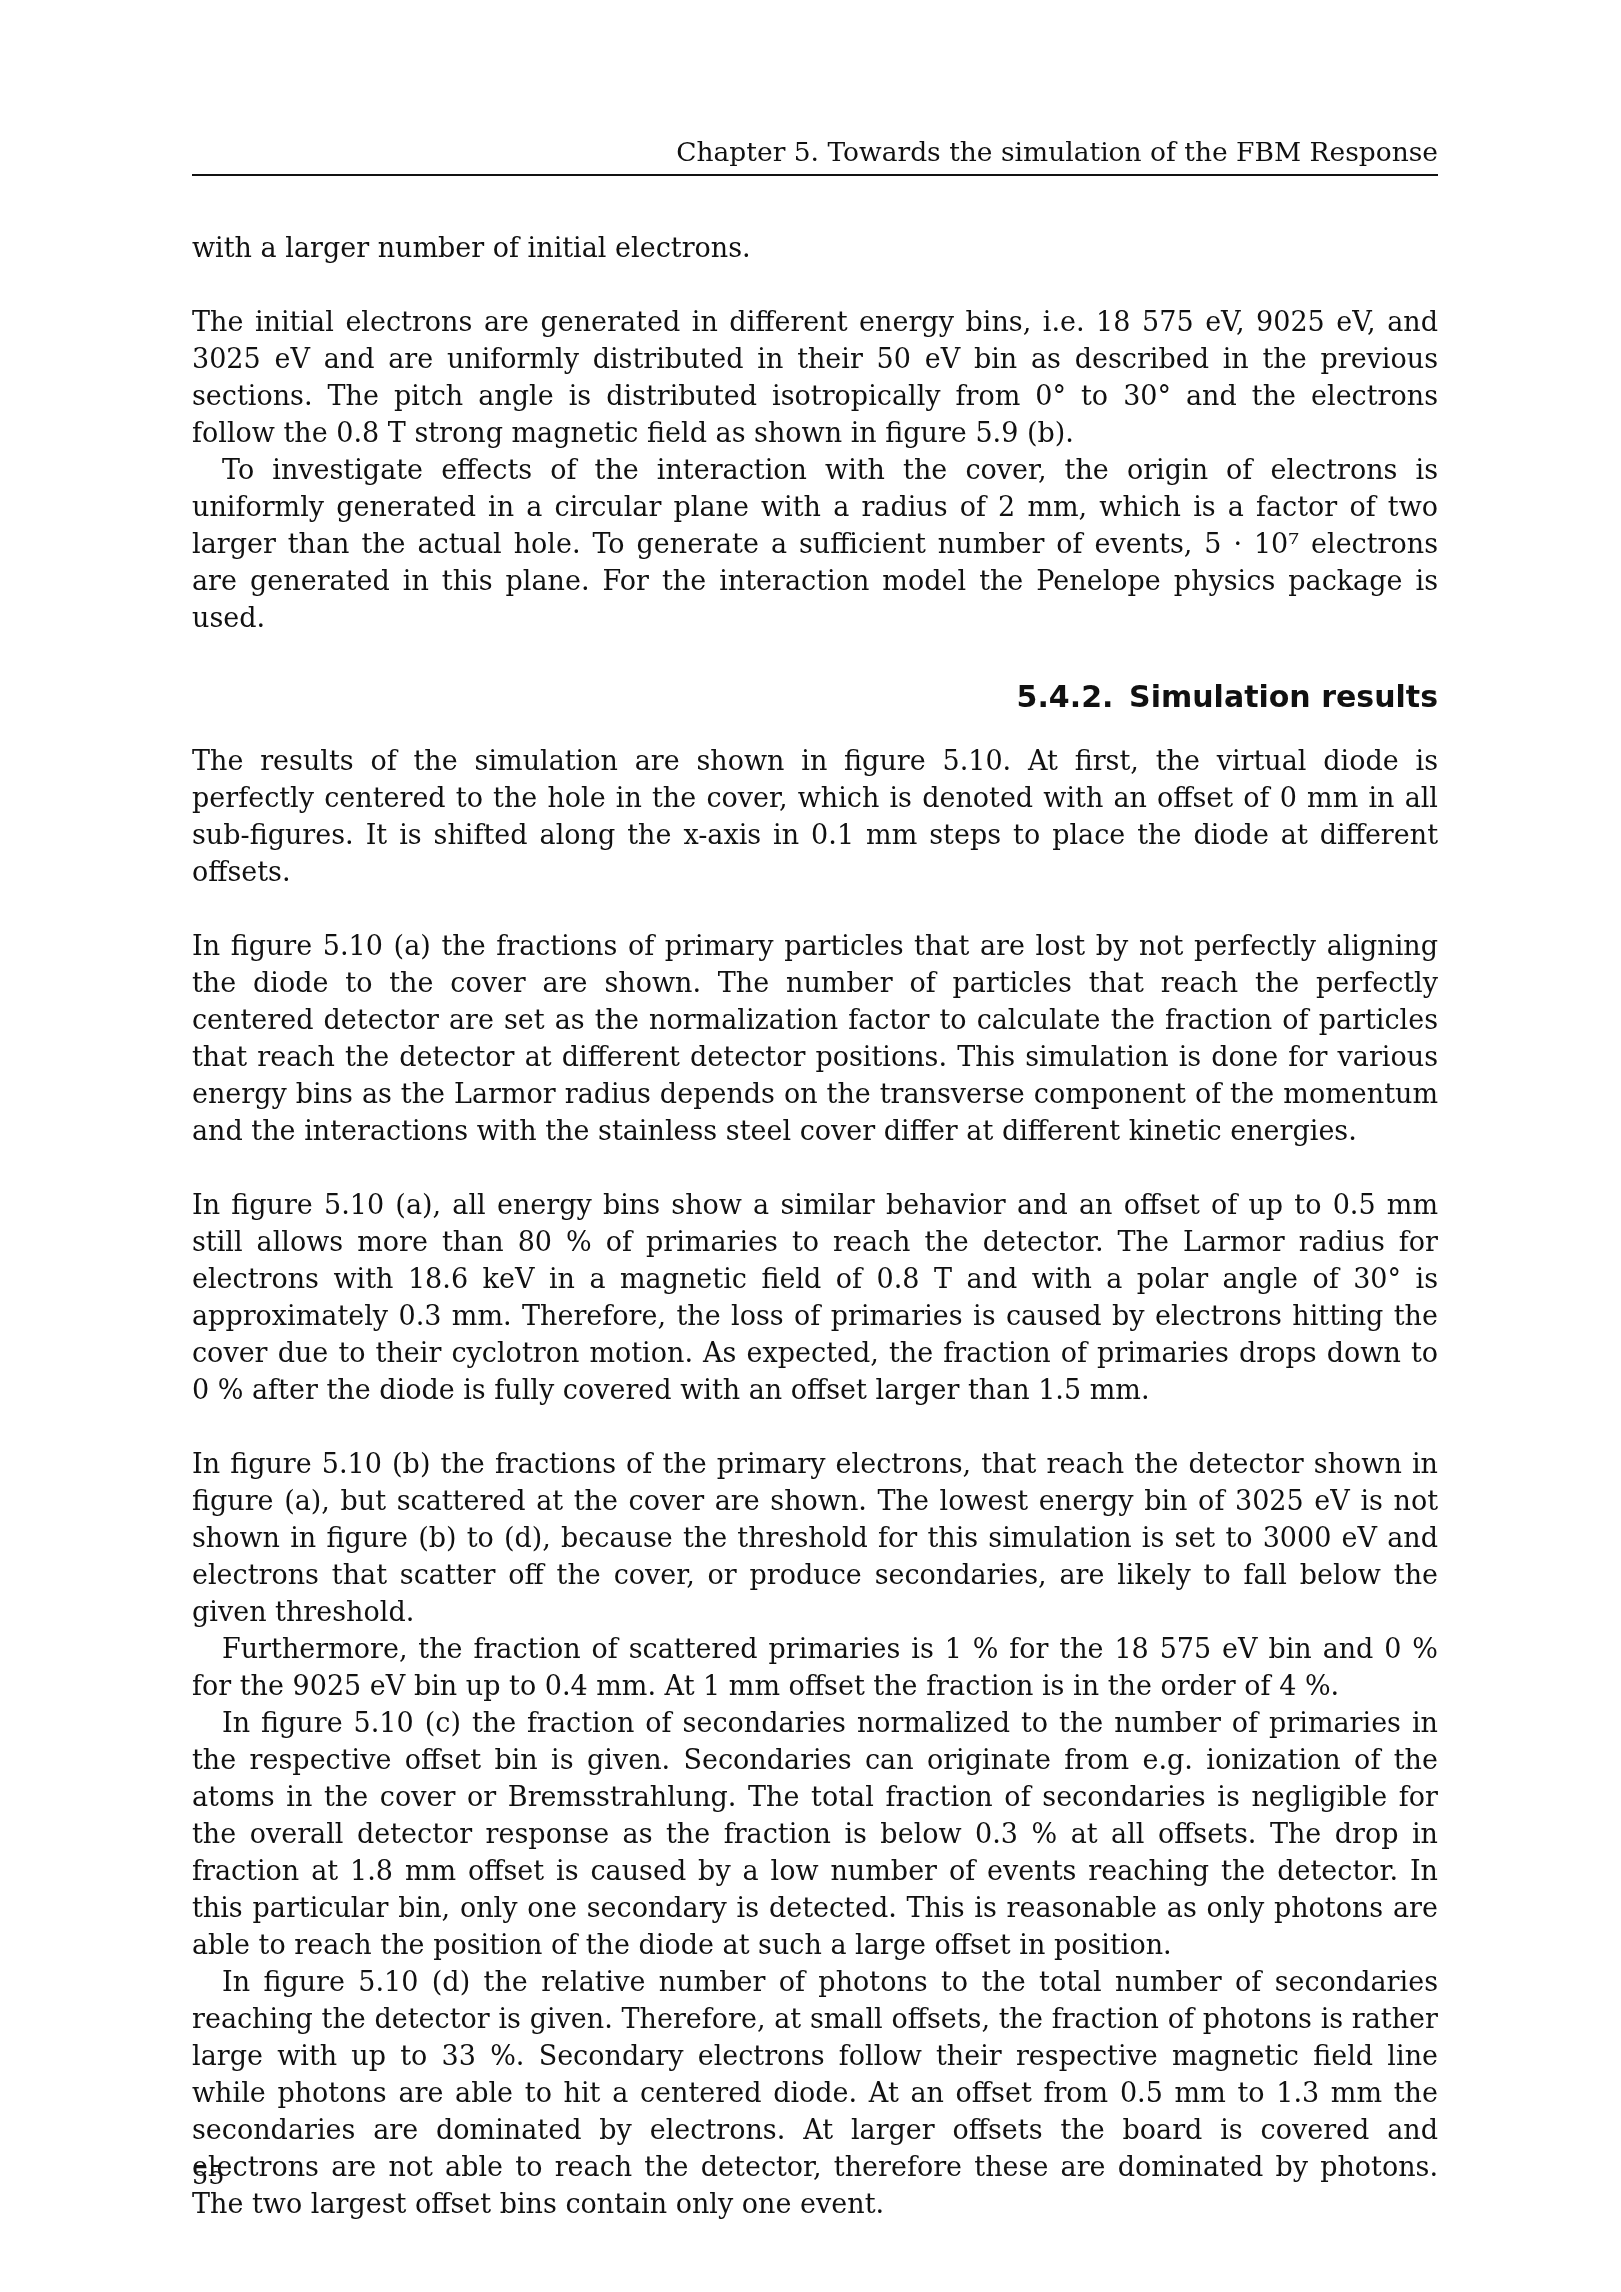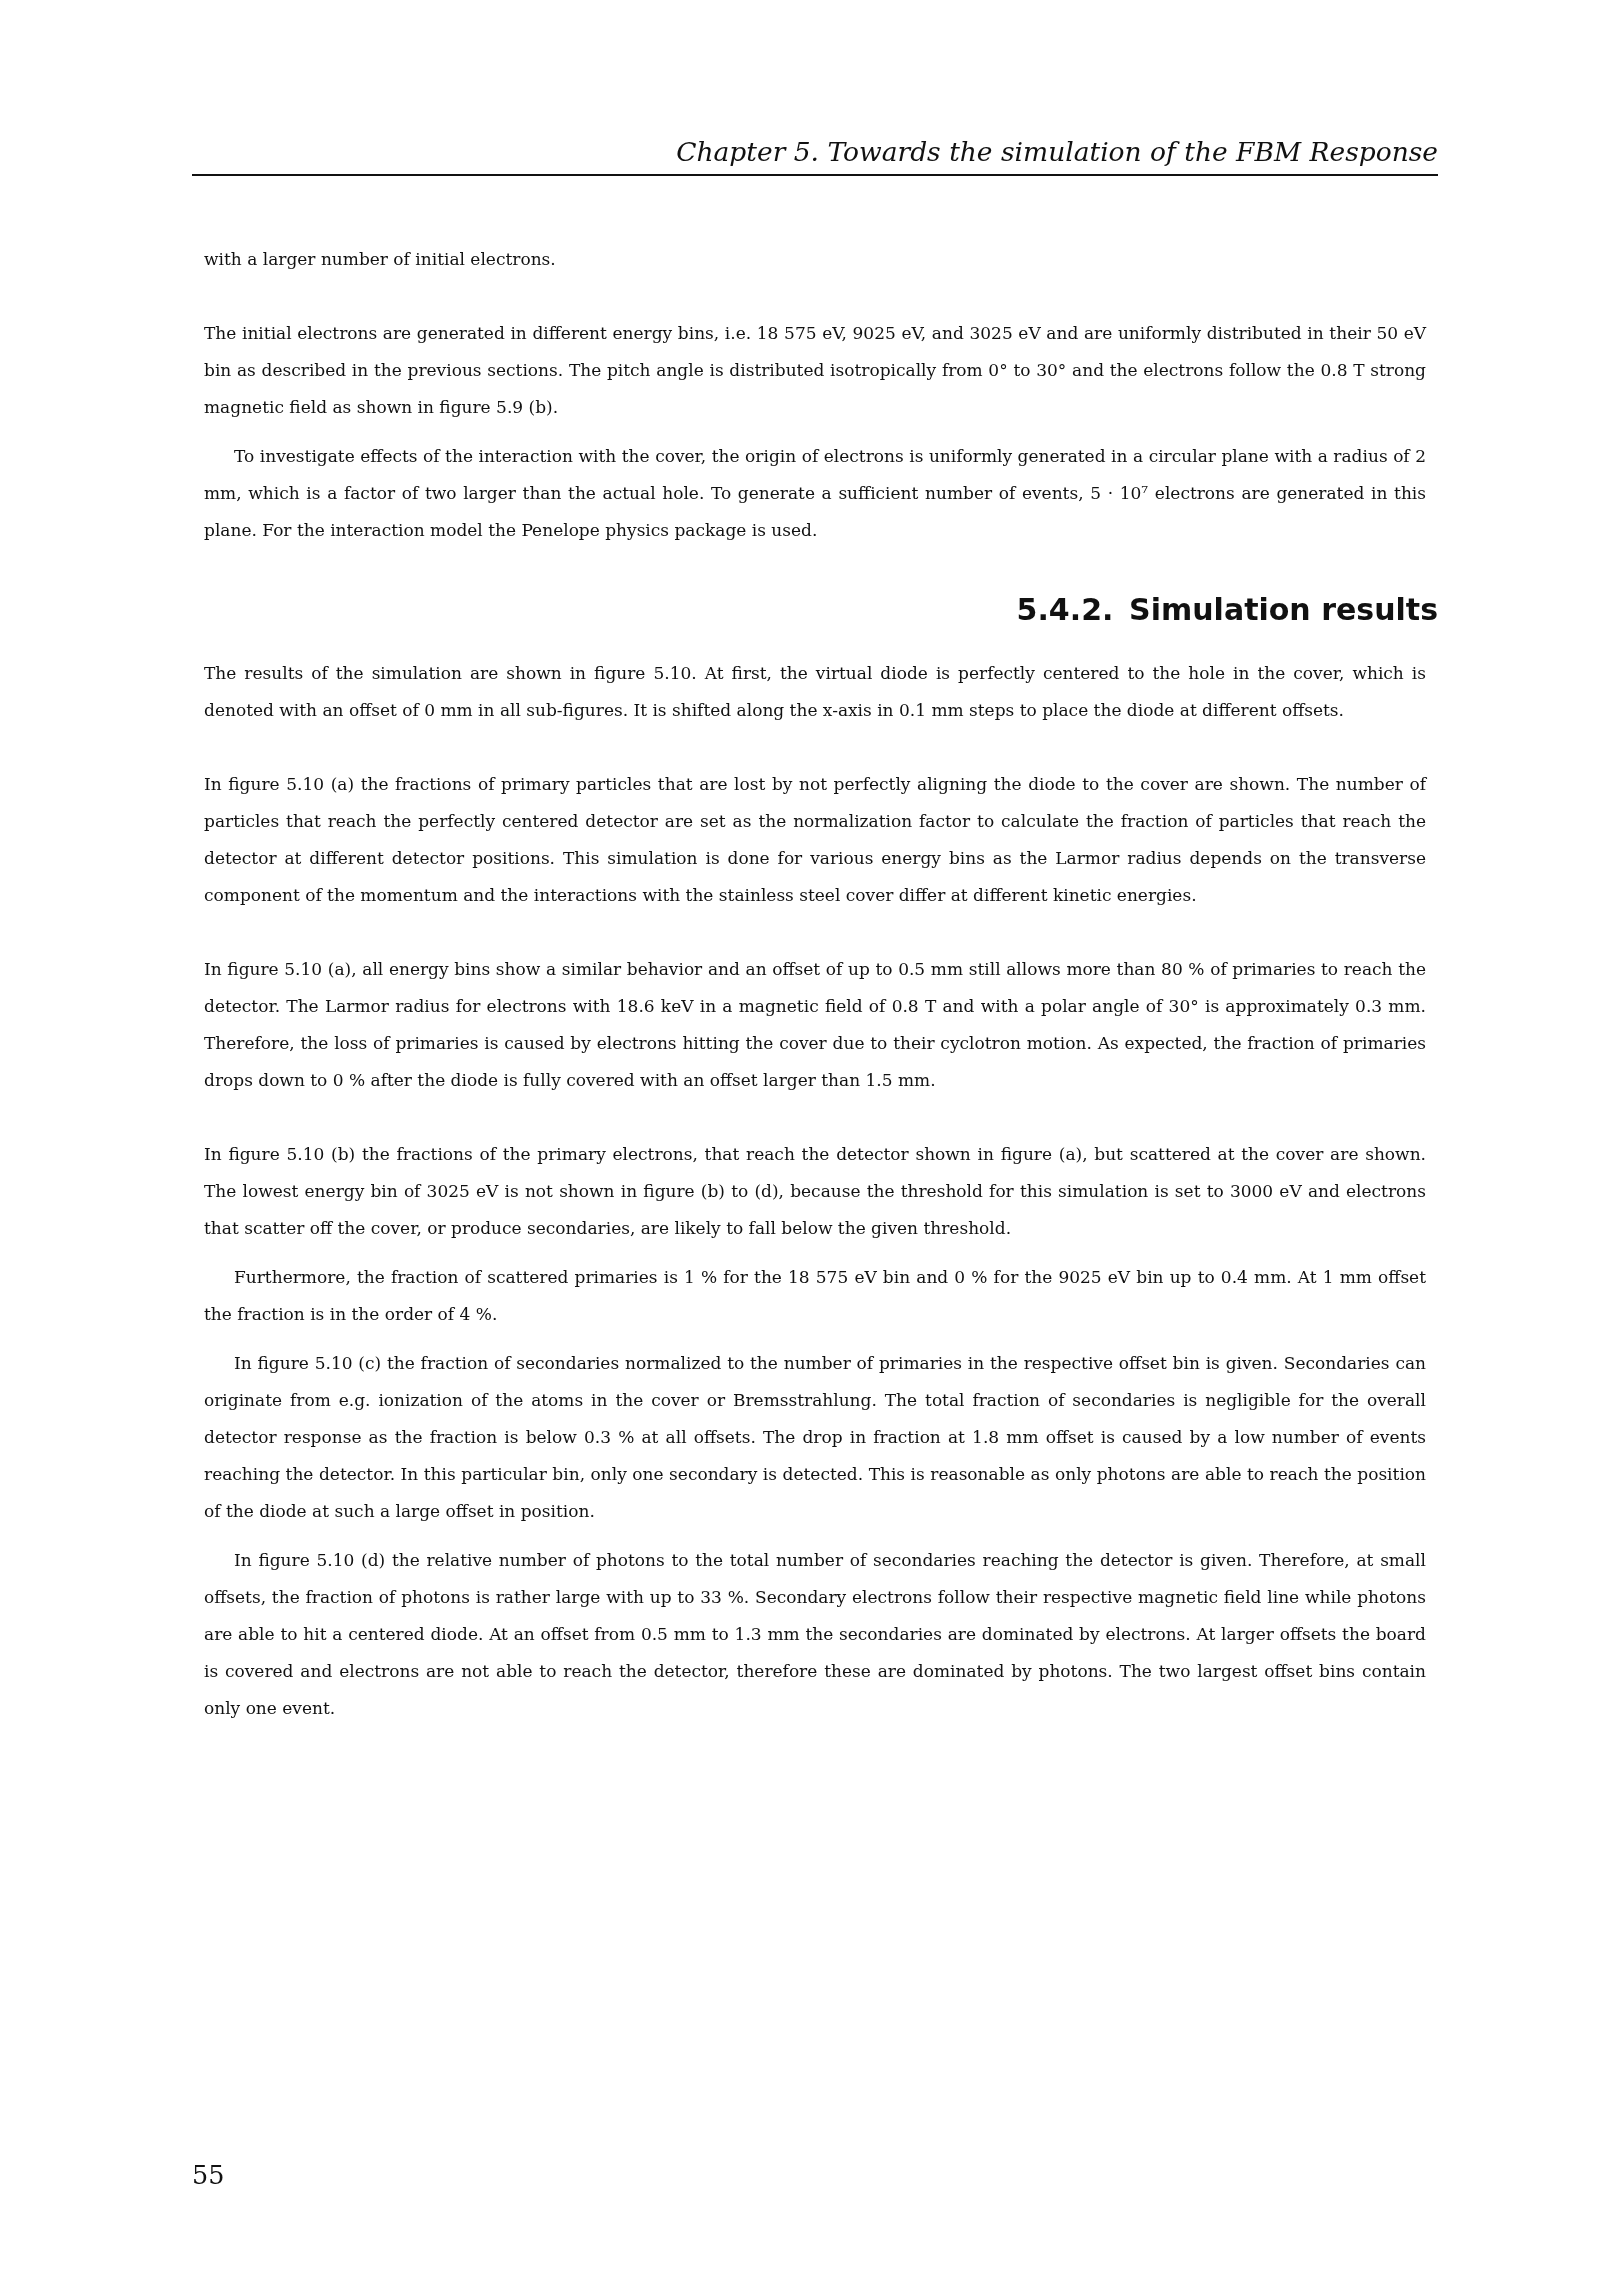--- a/index.html
+++ b/index.html
@@ -11,42 +11,41 @@
     color: #111111;
     font-family: "DejaVu Serif", "Liberation Serif", serif;
     overflow: hidden;
   }
   .running-header {
     position: absolute;
     top: 135px;
     left: 192px;
     width: 1246px;
     text-align: right;
-    font-style: italic;
     font-size: 26.5px;
     line-height: 33px;
     white-space: nowrap;
   }
   .header-rule {
     position: absolute;
     top: 174px;
     left: 192px;
     width: 1246px;
     height: 2px;
     background: #111111;
   }
   .page-body {
     position: absolute;
     top: 229px;
     left: 192px;
     width: 1246px;
   }
   .para {
-    margin: 12px;
-    font-size: 17px;
+    margin: 0;
+    font-size: 27px;
     line-height: 37px;
     text-align: justify;
   }
   .para.gap { margin-top: 37px; }
   .para.indent { text-indent: 30px; }
   .section-heading {
     margin: 41px 0 25.5px 0;
     font-family: "DejaVu Sans", "Liberation Sans", sans-serif;
     font-weight: bold;
     font-size: 30px;

